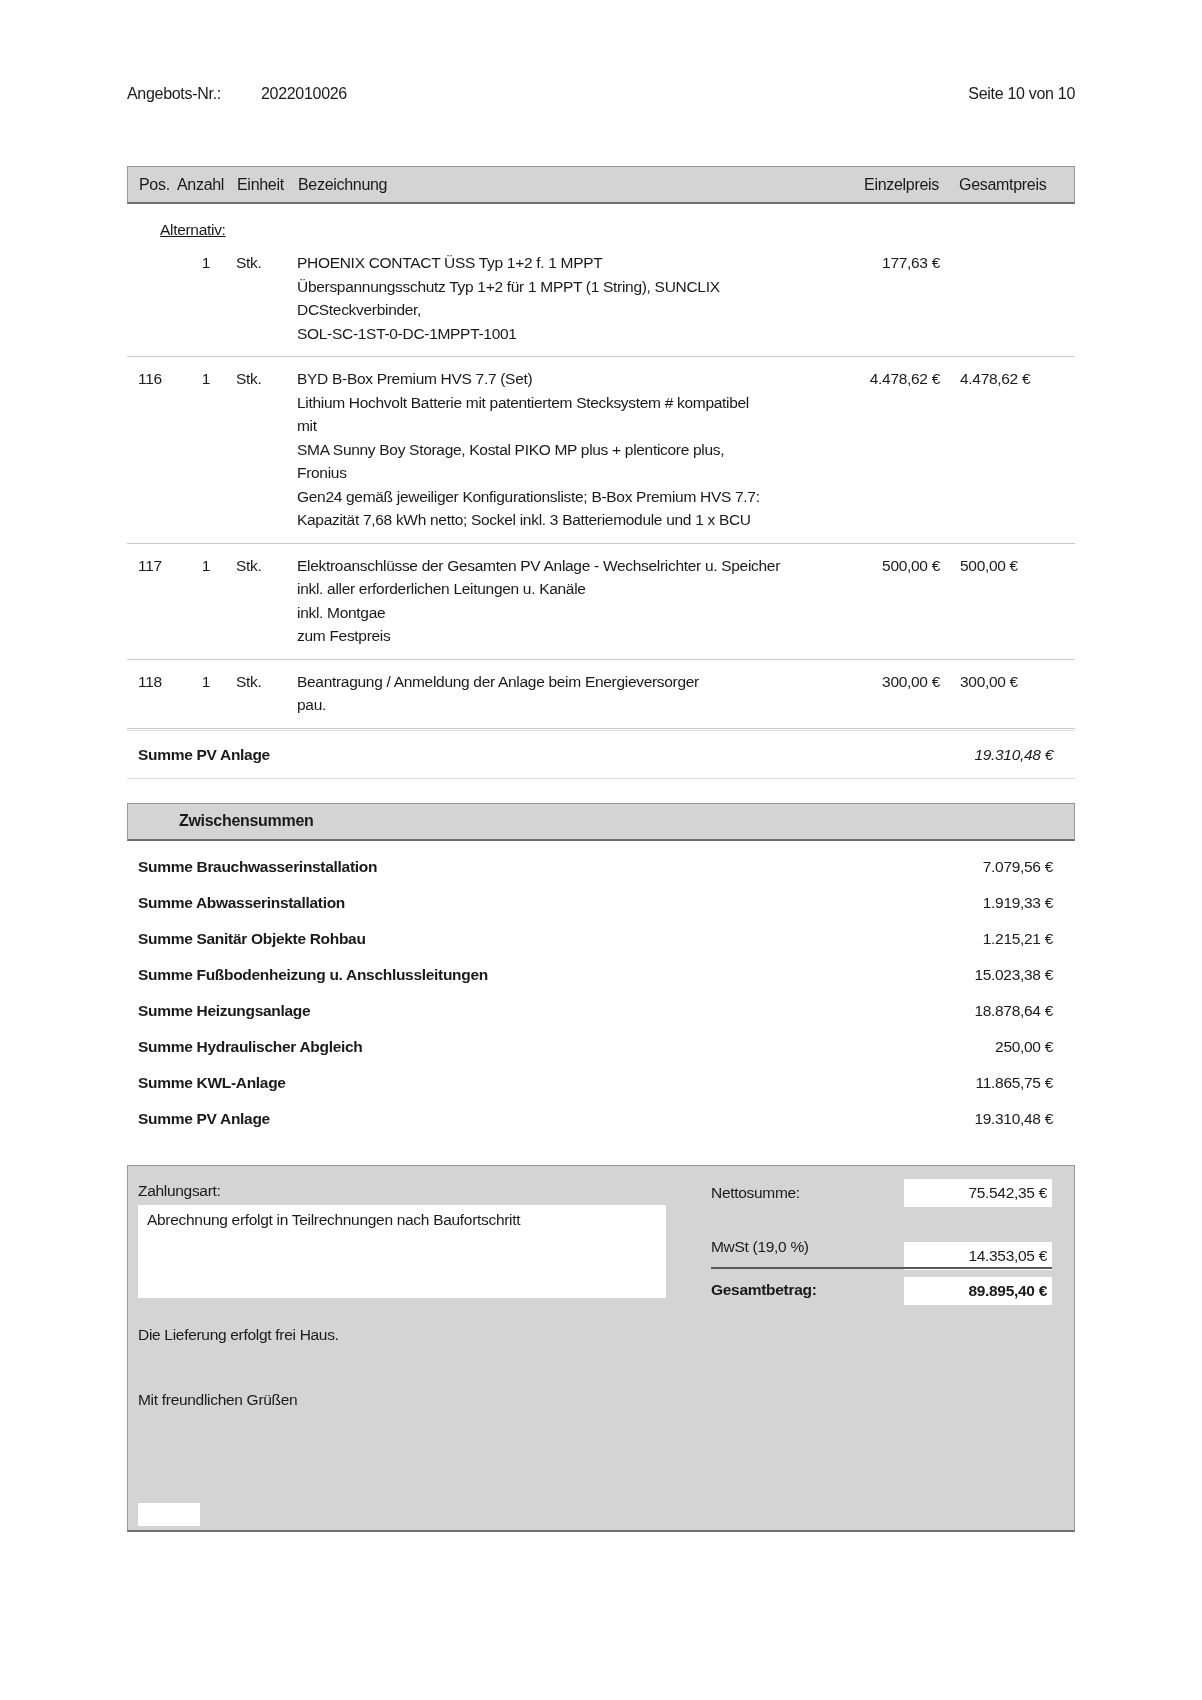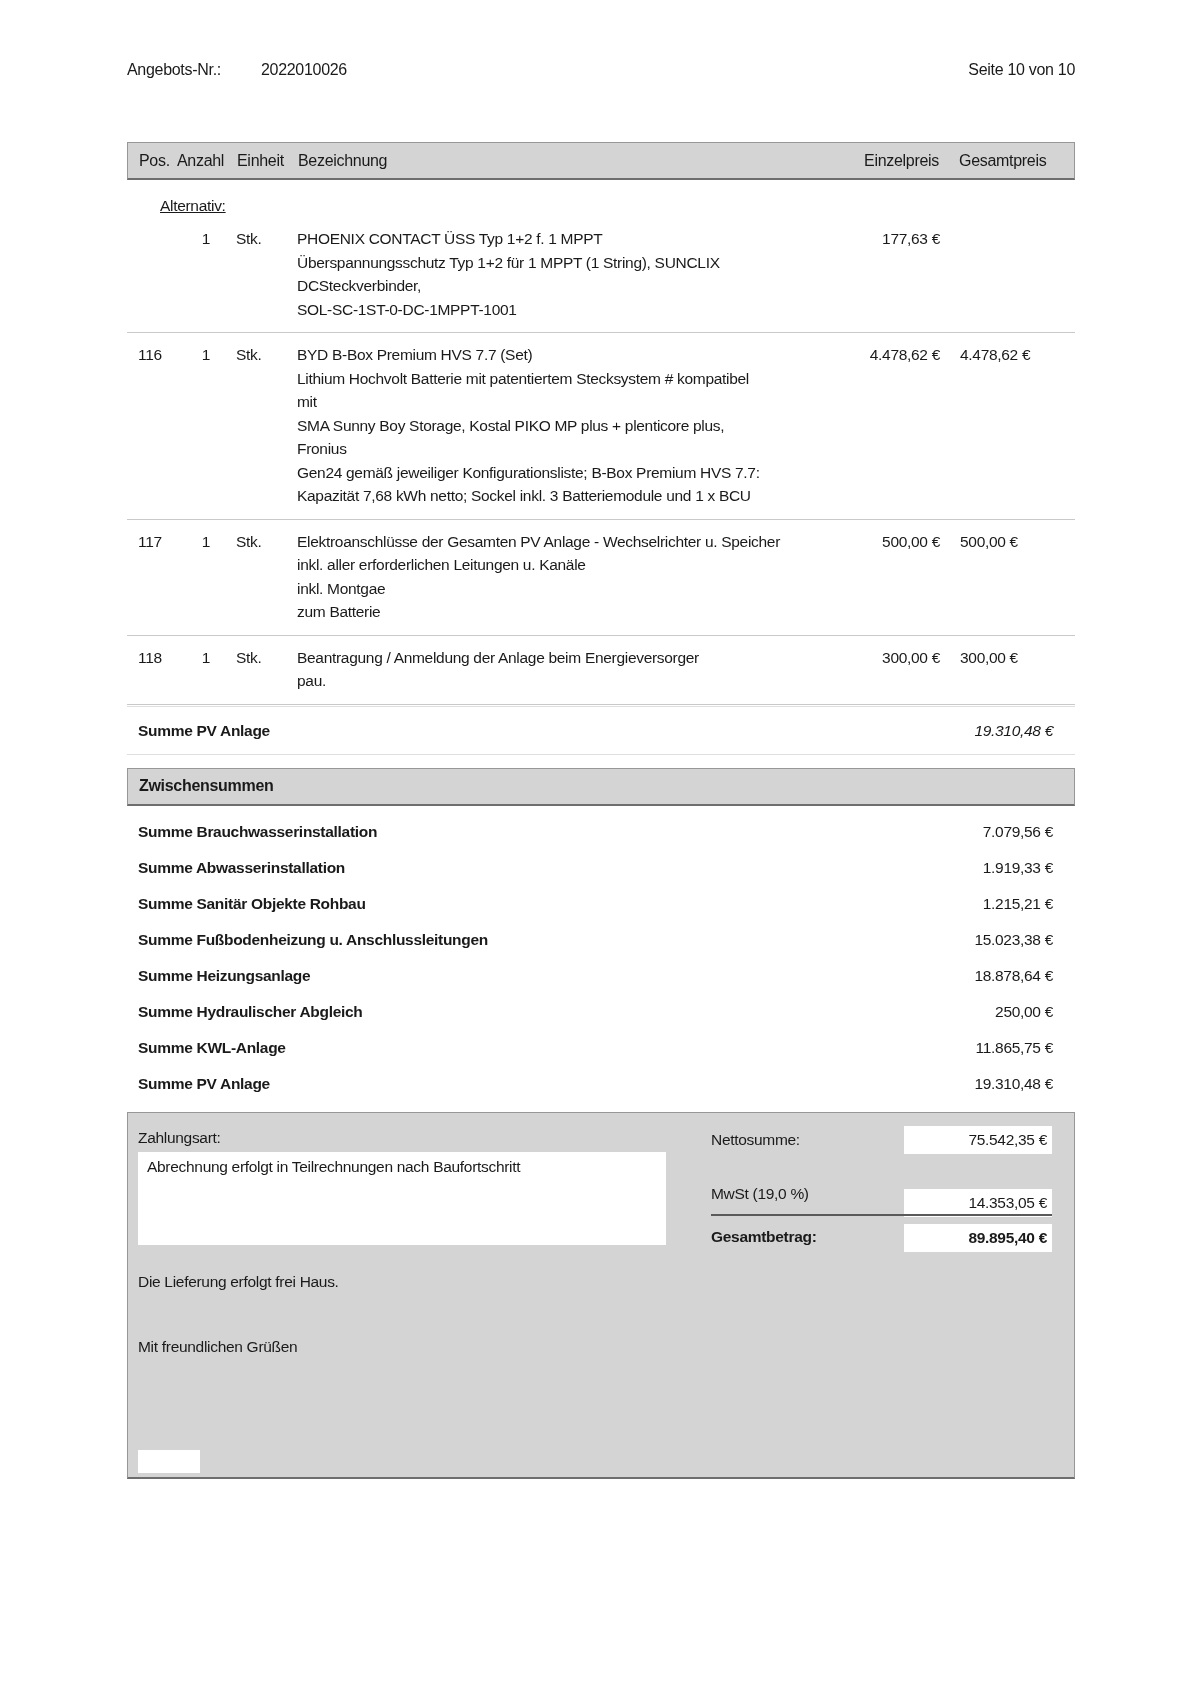--- a/index.html
+++ b/index.html
@@ -8,37 +8,37 @@
     width:1202px; height:1700px;
     font-family:"Liberation Sans", sans-serif;
     color:#1a1a1a;
     letter-spacing:-0.3px;
     position:relative;
   }
   .content { margin:0 127px; width:948px; }
 
   
   .doc-header {
-    padding-top:60px;
+    padding-top:84px;
     display:flex; justify-content:space-between;
     font-size:16px; line-height:20px;
   }
   .doc-header .num { margin-left:40px; }
 
   
   .gray-bar {
     margin-top:62px;
     background:#d4d4d4;
     border:1px solid #979797;
     border-bottom:2px solid #6e6e6e;
     height:38px;
     display:flex; align-items:center;
     font-size:16px;
   }
-  .zs-bar { margin-top:13px; }
+  .zs-bar { margin-top:24px;padding-left:40px; }
   .zs-bar .zs-title { font-weight:700; padding-left:11px; }
 
   .c-pos { width:49px; padding-left:11px; }
   .c-anz { width:60px; text-align:center; }
   .c-anz-h { width:60px; text-align:left; }
   .c-ein { width:61px; }
   .c-bez { flex:1; }
   .c-ep  { width:130px; text-align:right; }
   .c-gp  { width:113px; text-align:left;padding-left:20px; }
   .pr-22 { padding-right:22px; }
@@ -70,21 +70,21 @@
     display:flex; justify-content:space-between;
     padding:0 22px 0 11px;
     margin-top:15px;
     font-size:15.5px; line-height:21px;gap:16px;
   }
   .z-row:first-of-type { margin-top:18px; }
   .z-row .lbl { font-weight:700; }
 
   
   .pay-box {
-    margin-top:18px;
+    margin-top:36px;
     position:relative;
     height:367px;
     background:#d4d4d4;
     border:1px solid #979797;
     border-bottom:2px solid #6e6e6e;
     font-size:15.5px;
   }
   .pay-box .abs { position:absolute; }
   .zahlungsart-label { left:10px; top:16px; }
   .zahlungsart-box {
@@ -164,21 +164,21 @@
   </div>
 
   <div class="item-row bordered">
     <div class="c-pos">117</div>
     <div class="c-anz">1</div>
     <div class="c-ein">Stk.</div>
     <div class="c-bez">
       <div>Elektroanschlüsse der Gesamten PV Anlage - Wechselrichter u. Speicher</div>
       <div>inkl. aller erforderlichen Leitungen u. Kanäle</div>
       <div>inkl. Montgae</div>
-      <div>zum Batterie</div>
+      <div>zum Festpreis</div>
     </div>
     <div class="c-ep">500,00 €</div>
     <div class="c-gp">500,00 €</div>
   </div>
 
   <div class="item-row bordered">
     <div class="c-pos">118</div>
     <div class="c-anz">1</div>
     <div class="c-ein">Stk.</div>
     <div class="c-bez">

